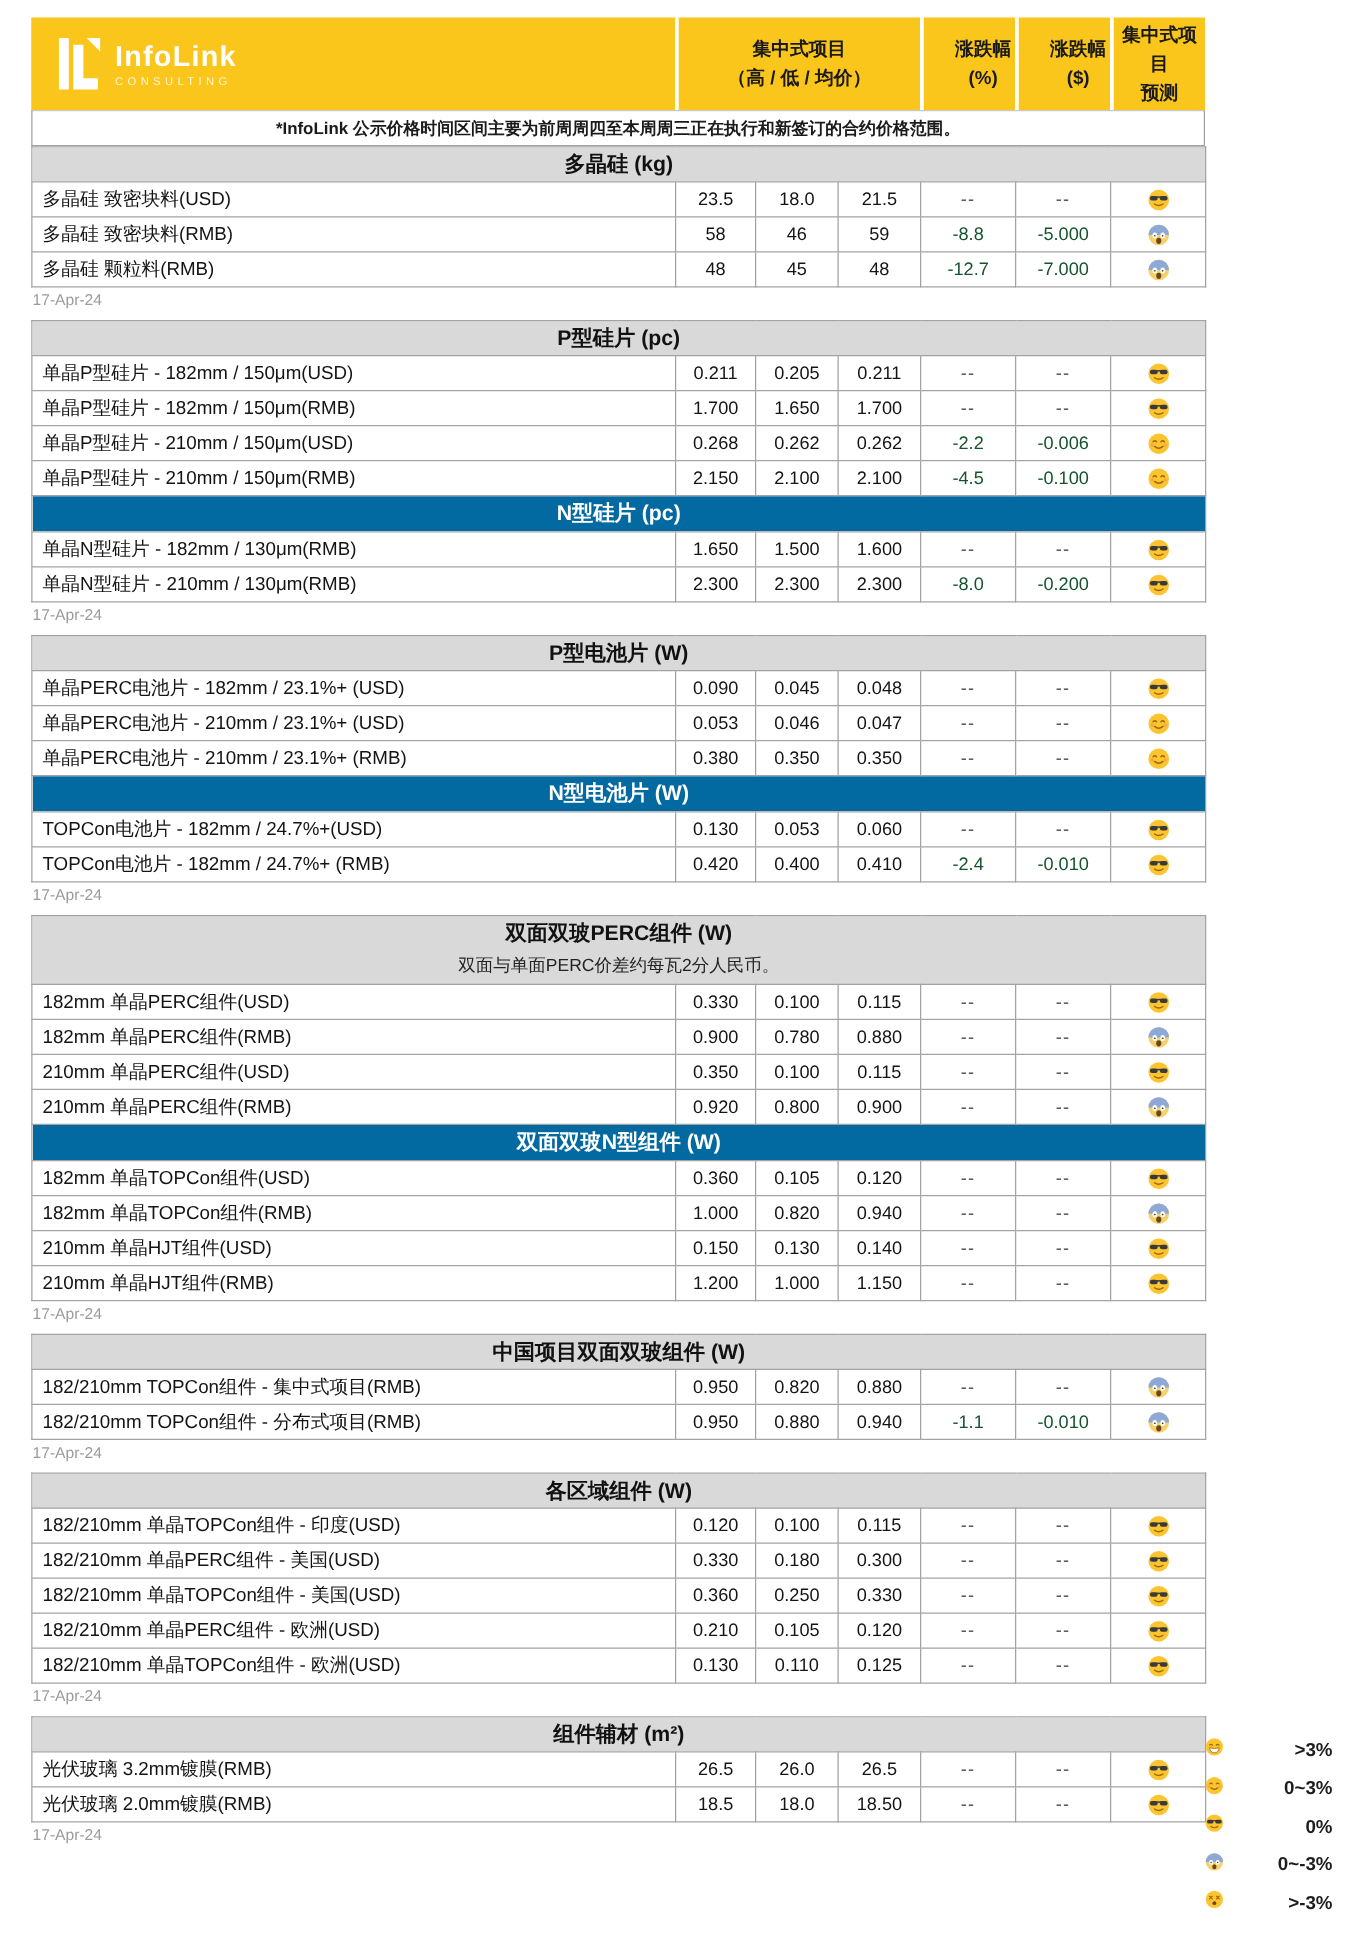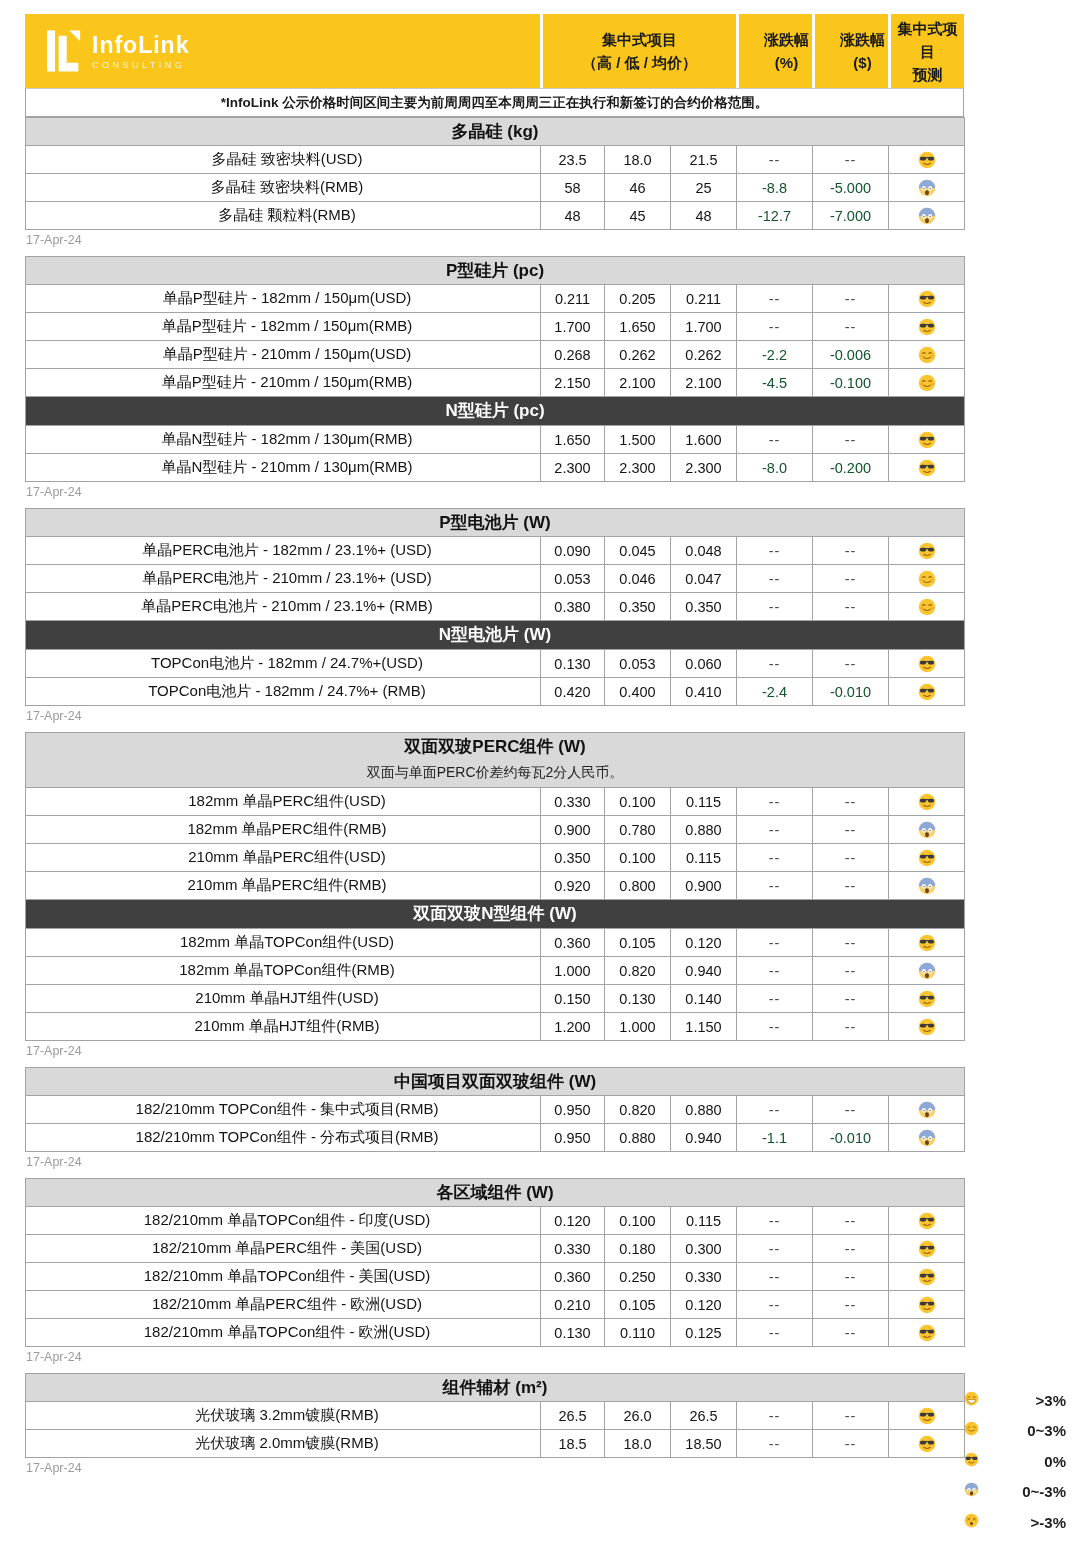--- a/index.html
+++ b/index.html
@@ -35,29 +35,29 @@
 
   
   .price-section table {
     border-collapse:collapse; table-layout:fixed; width:939px; background:#fff;
   }
   .price-section { margin-top:0; }
   .price-section + .price-section { }
   .price-section table td { border:1px solid #a3a3a3; overflow:hidden; white-space:nowrap; }
   tr.sec-header td { text-align:center; }
   tr.sec-header.light td { background:#d9d9d9; }
-  tr.sec-header.dark td { background:#404040; }
+  tr.sec-header.dark td { background:#0369a1; }
   tr.sec-header .sec-title { font-weight:bold; font-size:17px; line-height:27px; }
   tr.sec-header.light .sec-title { color:#111; }
   tr.sec-header.dark .sec-title { color:#fff; line-height:28px; }
   tr.sec-header .sec-sub { font-weight:normal; font-size:14px; line-height:24px; color:#222; padding-bottom:3px; }
   tr.data-row { height:28px; }
   tr.sec-header.light { height:27px; }
   tr.sec-header.dark { height:28px; }
-  td.label { padding-left:8px; font-size:15px; color:#141414;text-align:center; }
+  td.label { padding-left:8px; font-size:15px; color:#141414; }
   td.val { text-align:center; font-size:14.5px; color:#141414; }
   td.val.neg { color:#14532d; }
   td.val.dash { color:#4a4a4a; letter-spacing:1px; }
   td.emoji-cell { text-align:center; vertical-align:middle; }
   td.emoji-cell svg { vertical-align:middle; }
   .date-stamp { margin:3px 0 9px 1px; font-size:12.5px; color:#9b9b9b; height:14px; line-height:14px; }
 
   
   .legend { position:absolute; left:964px; top:1390px; width:102px; }
   .legend-item { display:flex; align-items:center; height:20px; margin-bottom:10.5px; }
@@ -131,21 +131,21 @@
                   <rect x="2.6" y="7.6" width="8.2" height="5" rx="2.2" fill="#3a3a3a"></rect>
                   <rect x="13.2" y="7.6" width="8.2" height="5" rx="2.2" fill="#3a3a3a"></rect>
                   <rect x="9.4" y="8.1" width="5.2" height="1.6" fill="#3a3a3a"></rect>
                   <path d="M7.5 16.3 Q12 19.6 16.5 16.3" stroke="#9a6a00" stroke-width="1.5" fill="none" stroke-linecap="round"></path>
                 </svg></td>
             </tr>
             <tr class="data-row">
               <td class="label">多晶硅 致密块料(RMB)</td>
               <td class="val">58</td>
               <td class="val">46</td>
-              <td class="val">25</td>
+              <td class="val">59</td>
               <td class="val neg">-8.8</td>
               <td class="val neg">-5.000</td>
               <td class="val emoji-cell"><svg width="18" height="18" viewBox="0 0 24 24" aria-hidden="true">
                   <circle cx="12" cy="12" r="11" fill="#f6d06b"></circle>
                   <path d="M1 12 a11 11 0 0 1 22 0 z" fill="#8ea9d8"></path>
                   <ellipse cx="7.8" cy="12.4" rx="2.5" ry="3.2" fill="#ffffff"></ellipse>
                   <ellipse cx="16.2" cy="12.4" rx="2.5" ry="3.2" fill="#ffffff"></ellipse>
                   <circle cx="7.8" cy="12.8" r="0.9" fill="#333"></circle>
                   <circle cx="16.2" cy="12.8" r="0.9" fill="#333"></circle>
                   <ellipse cx="12" cy="18.2" rx="2.7" ry="3.3" fill="#6b4618"></ellipse>

